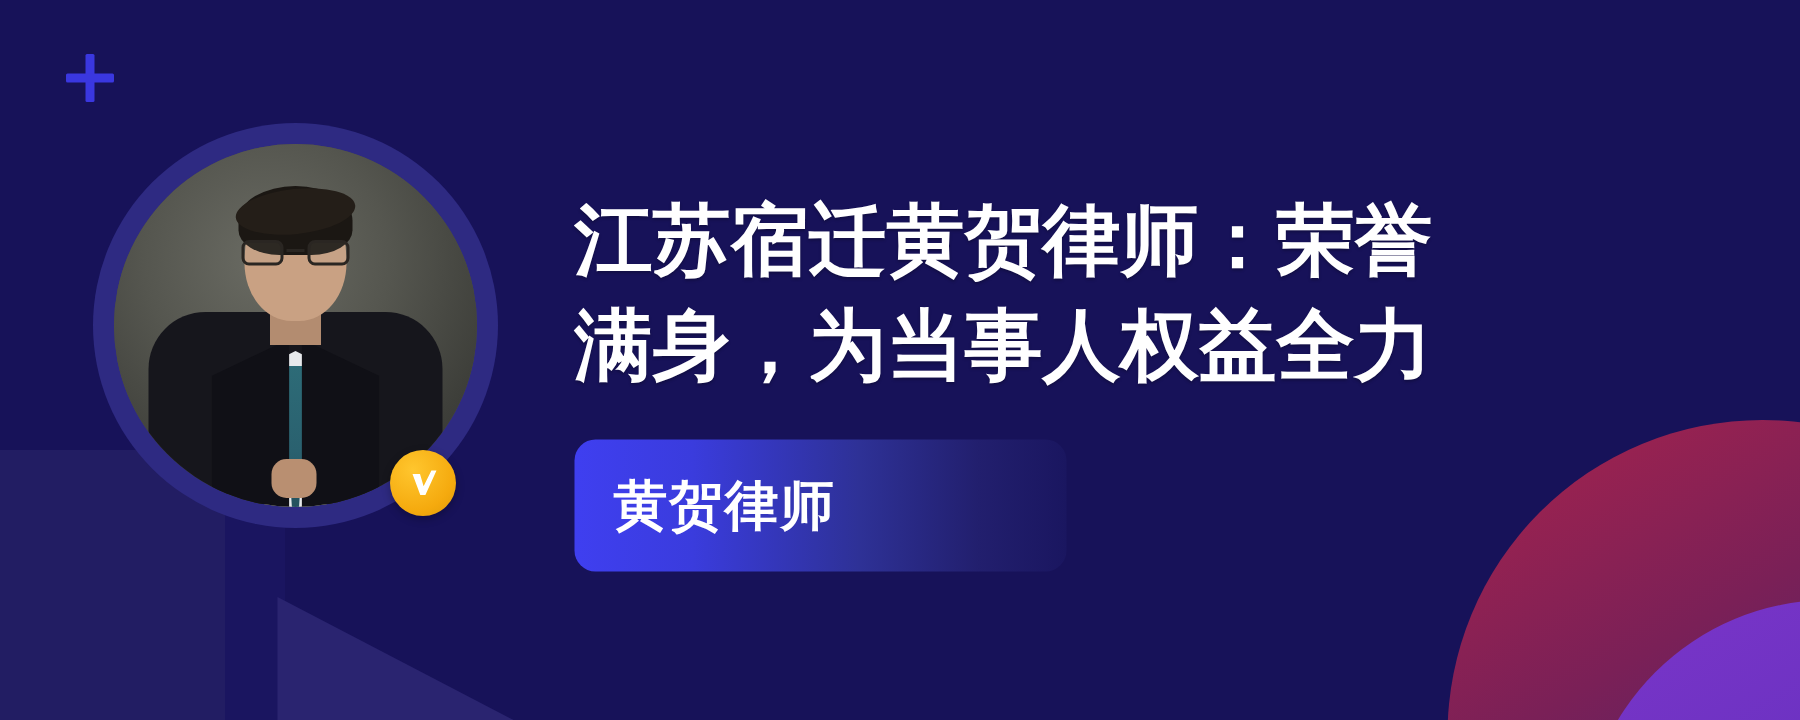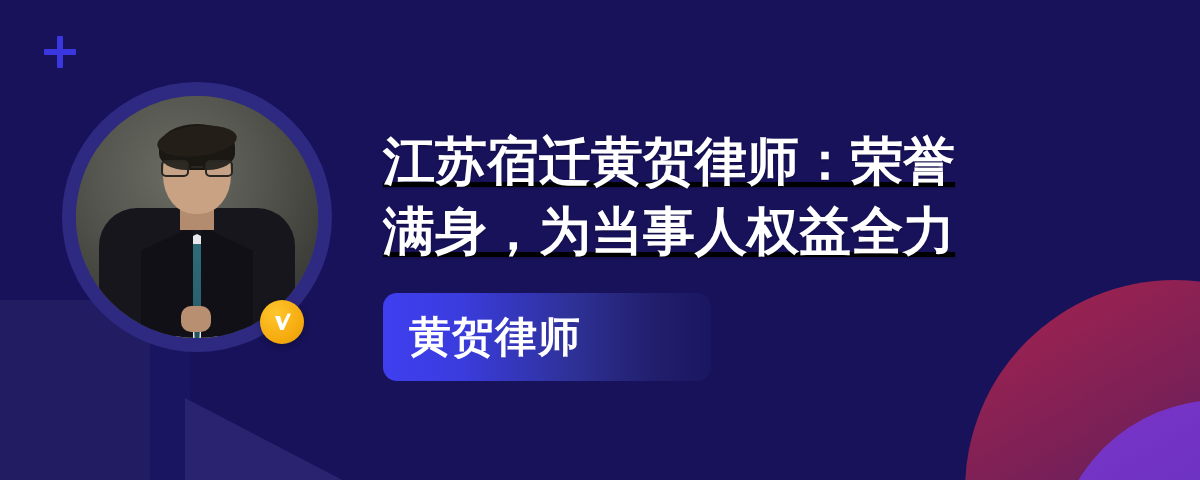--- a/index.html
+++ b/index.html
@@ -264,21 +264,20 @@
     box-shadow: 0 2px 6px rgba(0,0,0,0.28);
   }
   .verified-badge svg { display: block; }
 
   
   .content {
     position: absolute;
     left: 383px;
     top: 126px;
     width: 700px;
-    text-decoration: underline;
   }
   .headline {
     margin: 0;
     color: #ffffff;
     font-size: 52px;
     line-height: 70px;
     font-weight: 700;
     letter-spacing: 0px;
     white-space: pre-wrap;
     text-shadow: 0 1px 2px rgba(0,0,0,0.25);
@@ -292,21 +291,21 @@
     width: 328px;
     height: 88px;
     border-radius: 14px;
     background: linear-gradient(90deg, #3f3ff0 0%, #3a3cdd 24%, #2e3196 58%, #221f6e 82%, #1a1660 100%);
     display: flex;
     align-items: center;
     padding-left: 26px;
   }
   .name-pill-text {
     color: #ffffff;
-    font-size: 42px;
+    font-size: 36px;
     font-weight: 700;
     line-height: 1;
     letter-spacing: 1px;
   }
 
   
   .headline-overflow {
     position: absolute;
     left: 383px;
     top: 296px;

